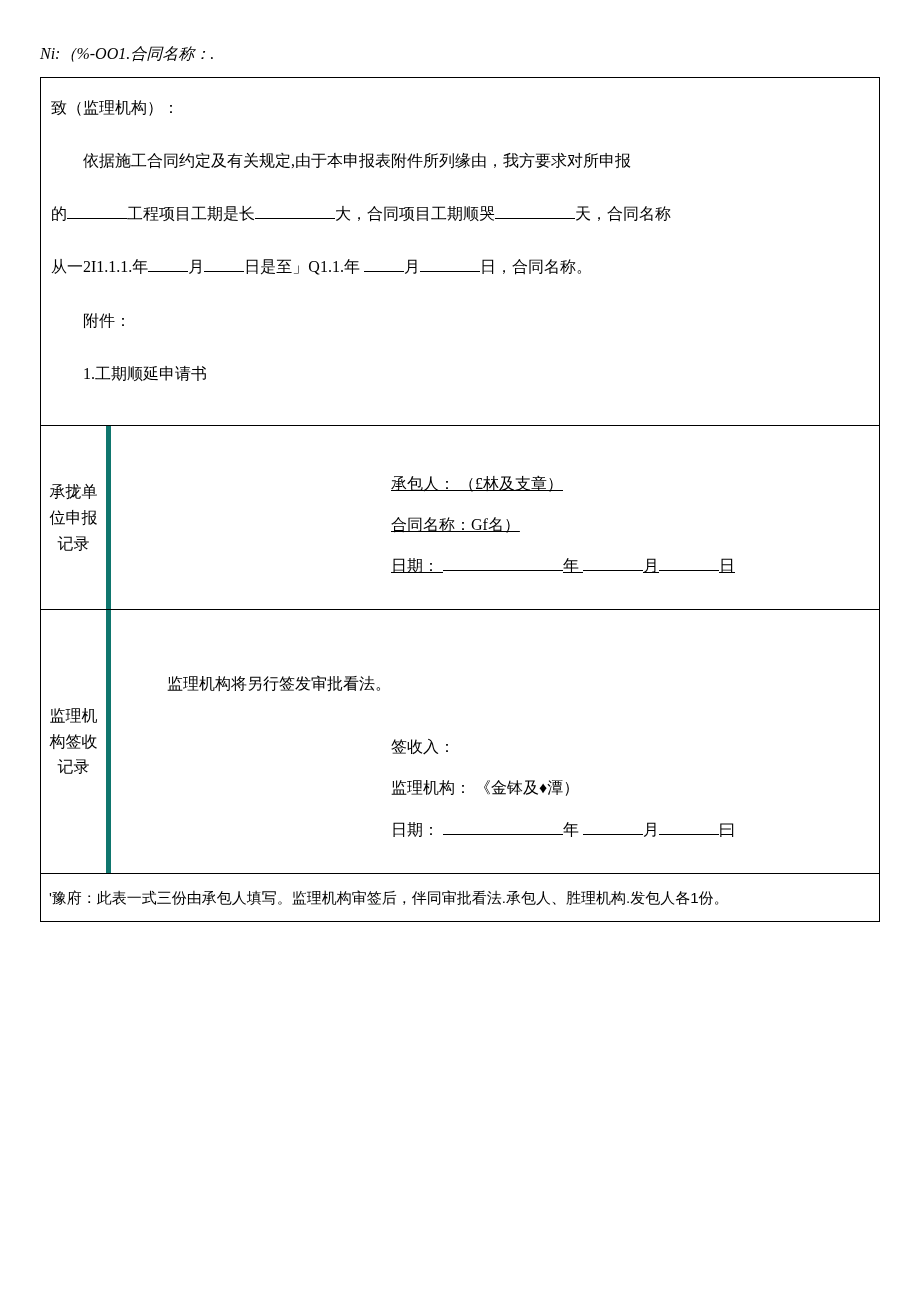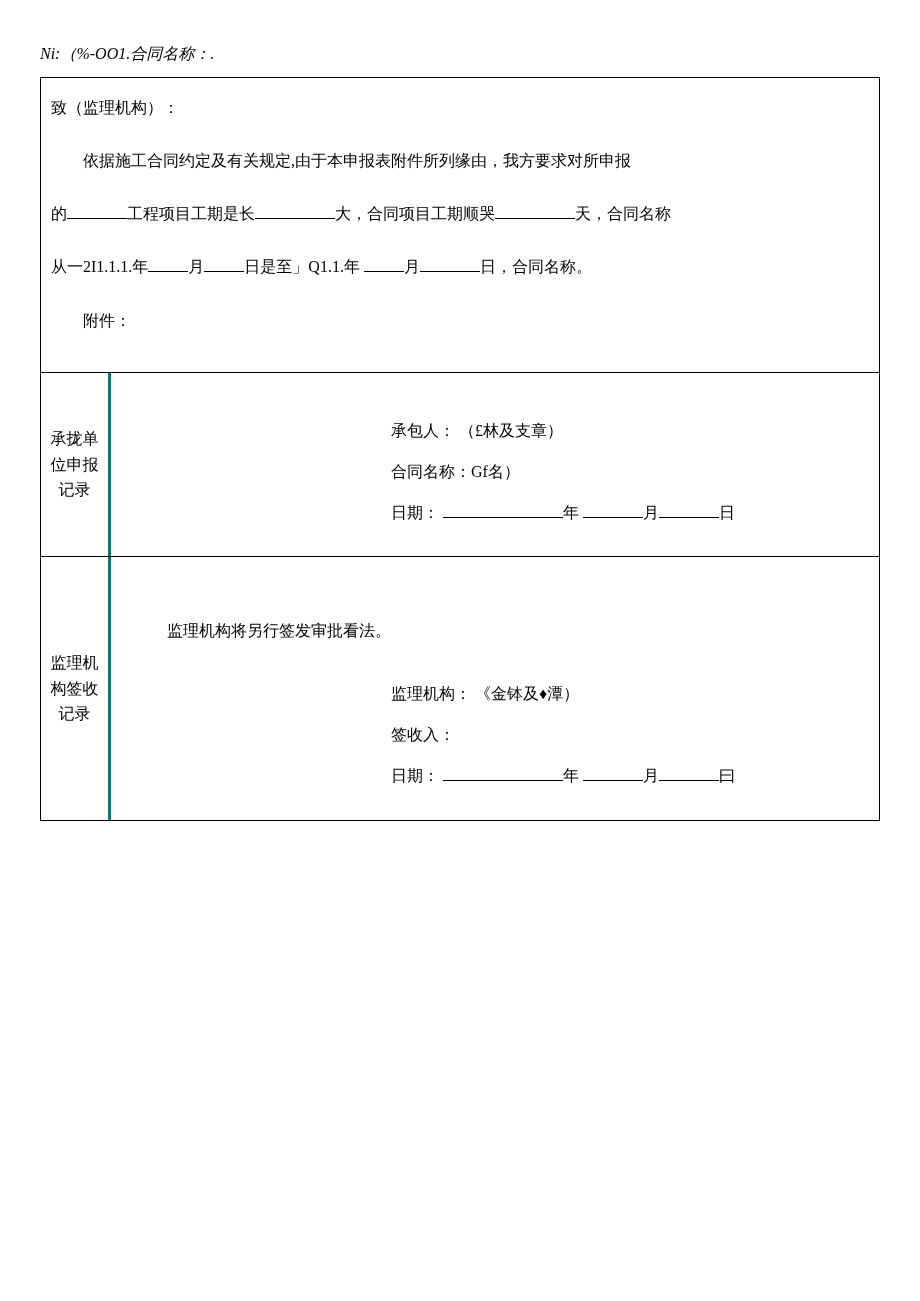--- a/index.html
+++ b/index.html
@@ -67,38 +67,39 @@
     }
     .row {
       display: flex;
       border-bottom: 1px solid #000;
     }
     .row:last-child {
       border-bottom: none;
     }
     .side-cell {
       width: 70px;
-      border-right: 3px solid #0f766e;
+      border-right: 5px solid #0f766e;
       display: flex;
       align-items: center;
       justify-content: center;
       text-align: center;
       padding: 10px 5px;
       writing-mode: horizontal-tb;
     }
     .side-cell-text {
       line-height: 1.6;
     }
     .content-cell {
       flex: 1;
       padding: 20px 20px 20px 40px;
     }
     .content-cell.tall {
       min-height: 180px;
       padding-top: 40px;
+      text-decoration: underline;
     }
     .content-cell.taller {
       min-height: 260px;
       padding-top: 60px;
     }
     .sig-block {
       margin-left: 240px;
       line-height: 2.2;
     }
     .sig-line {
@@ -131,20 +132,21 @@
   <div class="top-section">
     <p>致（监理机构）：</p>
     <p class="indent">依据施工合同约定及有关规定,由于本申报表附件所列缘由，我方要求对所申报</p>
     <p>
       <span>的</span><span class="underline-blank"></span><span>工程项目工期是长</span><span class="underline-med"></span><span>大，合同项目工期顺哭</span><span class="underline-med"></span><span>天，合同名称</span>
     </p>
     <p>
       <span>从一2I1.1.1.年</span><span class="underline-short"></span><span>月</span><span class="underline-short"></span><span>日是至」Q1.1.年</span> <span class="underline-short"></span><span>月</span><span class="underline-blank"></span><span>日，合同名称。</span>
     </p>
     <p class="attach-label">附件：</p>
+    <p class="attach-item">1.工期顺延申请书</p>
   </div>
 
   <div class="row">
     <div class="side-cell">
       <div class="side-cell-text">承拢单位申报记录</div>
     </div>
     <div class="content-cell tall">
       <div class="sig-block">
         <div class="sig-line">
           <span>承包人：</span>
@@ -163,29 +165,32 @@
   </div>
 
   <div class="row">
     <div class="side-cell">
       <div class="side-cell-text">监理机构签收记录</div>
     </div>
     <div class="content-cell taller">
       <p style="margin-bottom:30px; text-indent:1em;">监理机构将另行签发审批看法。</p>
       <div class="sig-block">
         <div class="sig-line">
+          <span>签收入：</span>
+        </div>
+        <div class="sig-line">
           <span>监理机构：</span>
           <span>《金钵及♦潭）</span>
-        </div>
-        <div class="sig-line">
-          <span>签收入：</span>
         </div>
         <div class="sig-line">
           <span>日期：</span>
           <span class="underline-long"></span><span>年</span>
           <span class="underline-blank"></span><span>月</span><span class="underline-blank"></span><span>曰</span>
         </div>
       </div>
     </div>
   </div>
 
+  <div class="footer-note">
+    <span>'豫府：此表一式三份由承包人填写。监理机构审签后，伴同审批看法.承包人、胜理机构.发包人各1份。</span>
+  </div>
 
 </div>
 
 </body></html>

